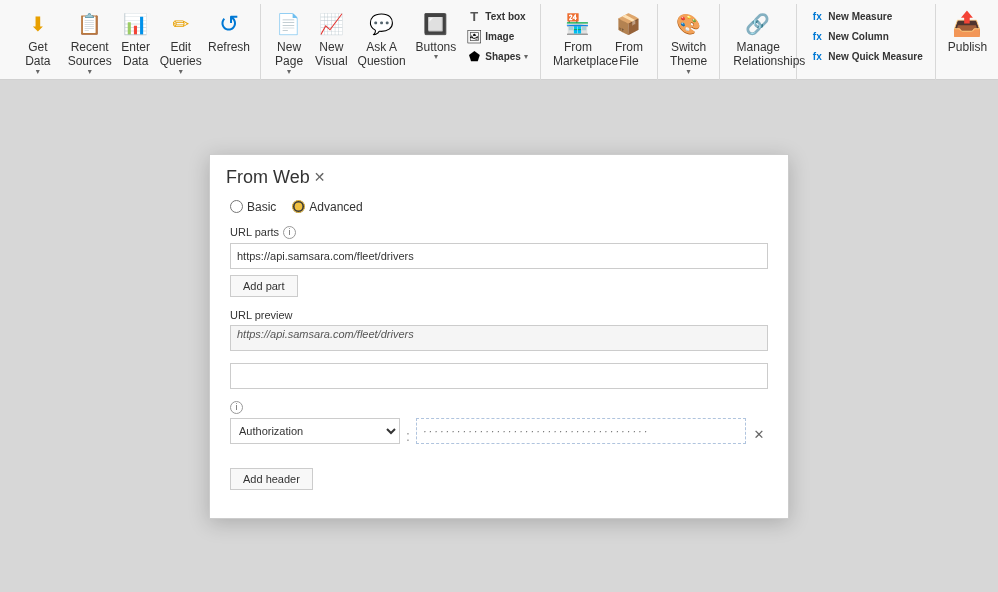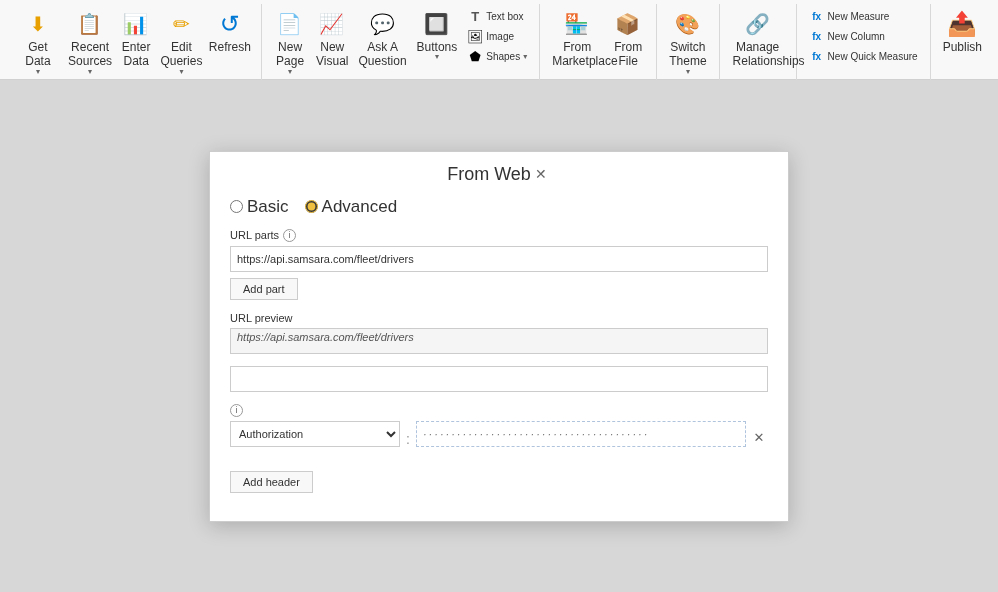--- a/index.html
+++ b/index.html
@@ -90,20 +90,21 @@
       width: 16px;
       height: 16px;
       display: flex;
       align-items: center;
       justify-content: center;
       font-size: 13px;
     }
     .ribbon-btn-small .label-sm {
       font-size: 10px;
       color: #333;
+      font-weight: bold;
     }
     .ribbon-col {
       display: flex;
       flex-direction: column;
       gap: 0px;
       justify-content: center;
     }
 
     
     .main-area {
@@ -129,21 +130,21 @@
       border: 1px solid #ccc;
       box-shadow: 0 4px 20px rgba(0,0,0,0.2);
       width: 580px;
       padding: 0;
       position: relative;
     }
     .dialog-titlebar {
       background: #ffffff;
       padding: 12px 16px 8px 16px;
       display: flex;
-      justify-content: center;
+      justify-content: flex-start;
       align-items: flex-start;
     }
     .dialog-title {
       font-size: 18px;
       font-weight: 300;
       color: #333;
     }
     .dialog-close {
       cursor: pointer;
       font-size: 14px;
@@ -168,21 +169,21 @@
       display: flex;
       align-items: center;
       gap: 4px;
       cursor: pointer;
     }
     .radio-option input[type="radio"] {
       accent-color: #f0c040;
       cursor: pointer;
     }
     .radio-label {
-      font-size: 17px;
+      font-size: 12px;
       color: #333;
     }
     .field-group {
       margin-bottom: 12px;
     }
     .field-label {
       font-size: 11px;
       color: #333;
       margin-bottom: 4px;
       display: flex;

